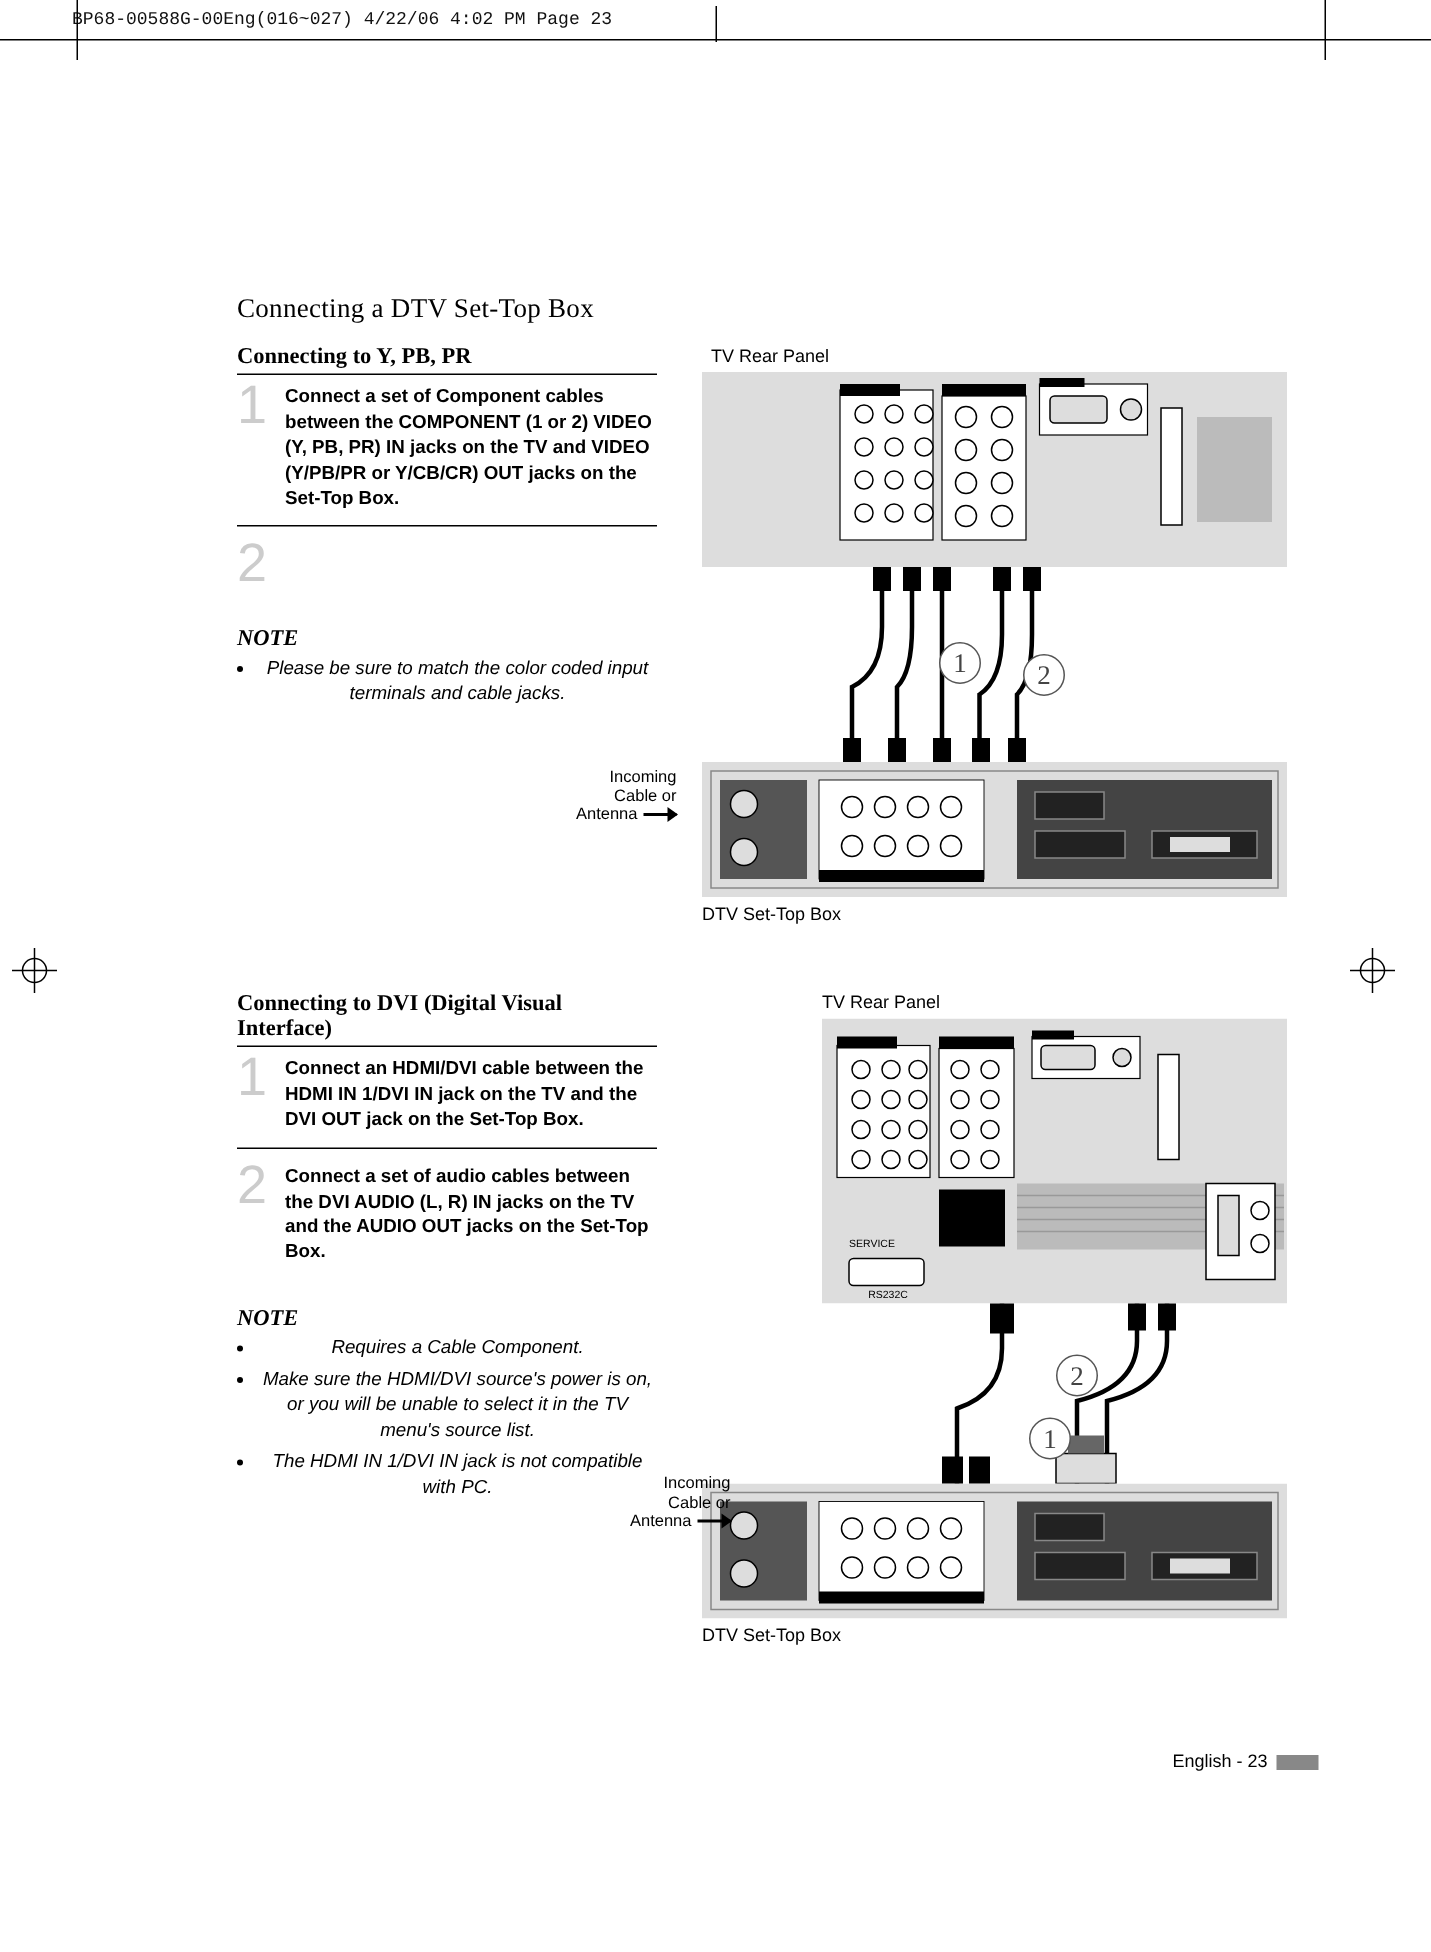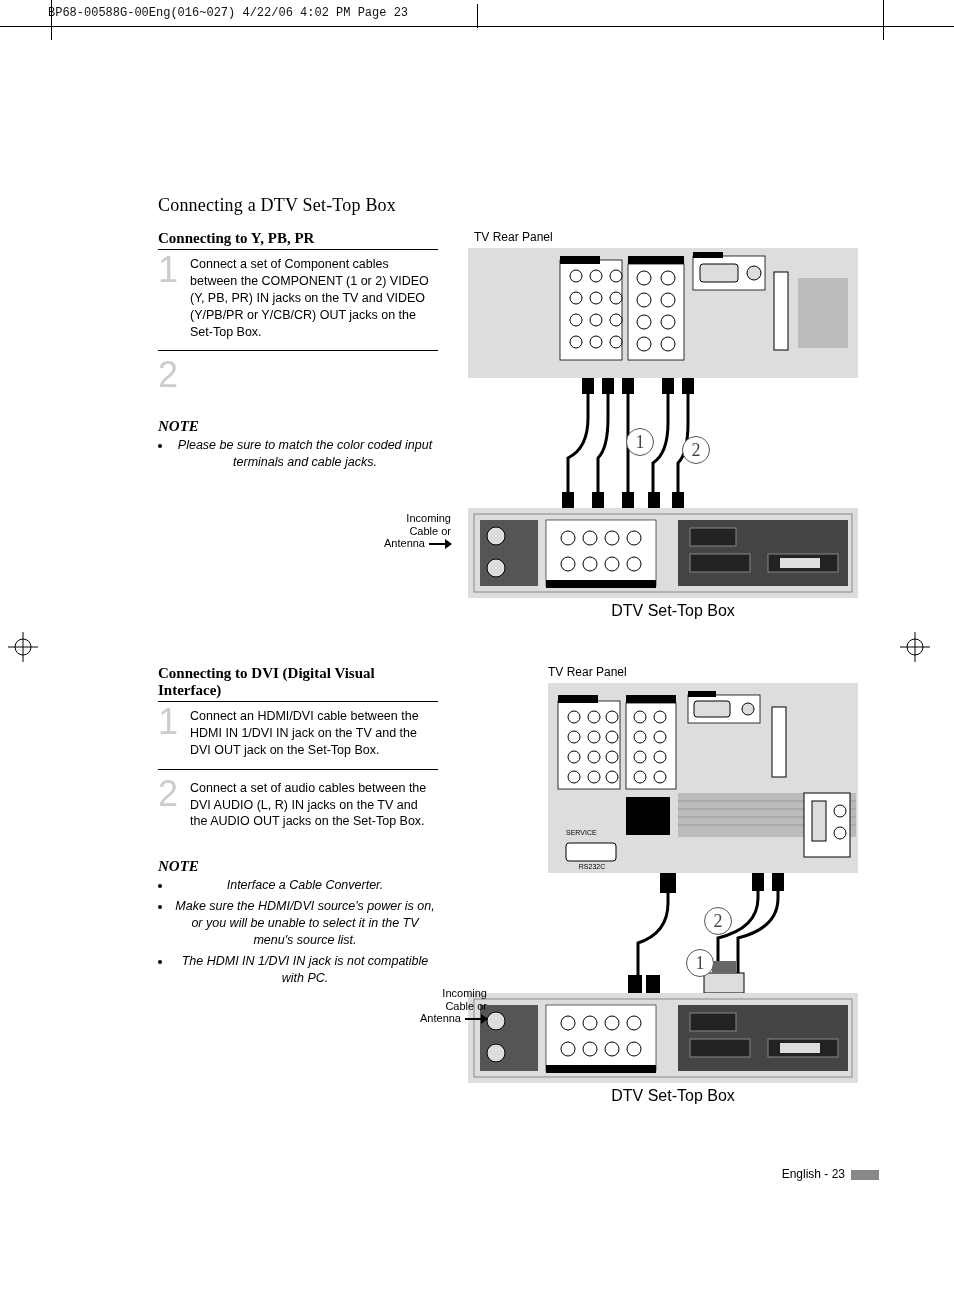--- a/index.html
+++ b/index.html
@@ -98,20 +98,21 @@
     font-size: 36px;
     font-weight: 200;
     color: #ccc;
     line-height: 0.8;
     width: 24px;
     flex: none;
   }
   .step-text {
     font-size: 12.5px;
     line-height: 1.35;
+    font-weight: bold;
   }
   .note-hdr {
     font-family: "Times New Roman", Times, serif;
     font-style: italic;
     font-weight: bold;
     font-size: 15px;
     margin: 18px 0 2px 0;
   }
   .note-list {
     margin: 0;
@@ -140,22 +141,22 @@
     border-radius: 50%;
     font-family: "Times New Roman", serif;
     font-size: 18px;
     display: flex;
     align-items: center;
     justify-content: center;
     background: #fff;
     color: #444;
   }
   .bottom-label {
-    text-align: center;
-    font-size: 16px;
+    text-align: left;
+    font-size: 12px;
     margin-top: 4px;
   }
   .incoming-label {
     position: absolute;
     text-align: right;
     font-size: 11px;
     line-height: 1.15;
   }
   .arrow {
     display: inline-block;
@@ -371,21 +372,21 @@
         <div class="step-num">1</div>
         <div class="step-text">Connect an HDMI/DVI cable between the HDMI IN 1/DVI IN jack on the TV and the DVI OUT jack on the Set-Top Box.</div>
       </div>
       <div class="step last">
         <div class="step-num">2</div>
         <div class="step-text">Connect a set of audio cables between the DVI AUDIO (L, R) IN jacks on the TV and the AUDIO OUT jacks on the Set-Top Box.</div>
       </div>
 
       <div class="note-hdr">NOTE</div>
       <ul class="note-list">
-        <li>Interface a Cable Converter.</li>
+        <li>Requires a Cable Component.</li>
         <li>Make sure the HDMI/DVI source's power is on, or you will be unable to select it in the TV menu's source list.</li>
         <li>The HDMI IN 1/DVI IN jack is not compatible with PC.</li>
       </ul>
     </div>
 
     <div class="col-right">
       <div class="panel-label" style="margin-left:80px;">TV Rear Panel</div>
       <svg class="panel-svg" style="margin-left:80px;" width="310" height="190" viewBox="0 0 310 190">
         <rect x="0" y="0" width="310" height="190" fill="#ddd"></rect>
 

